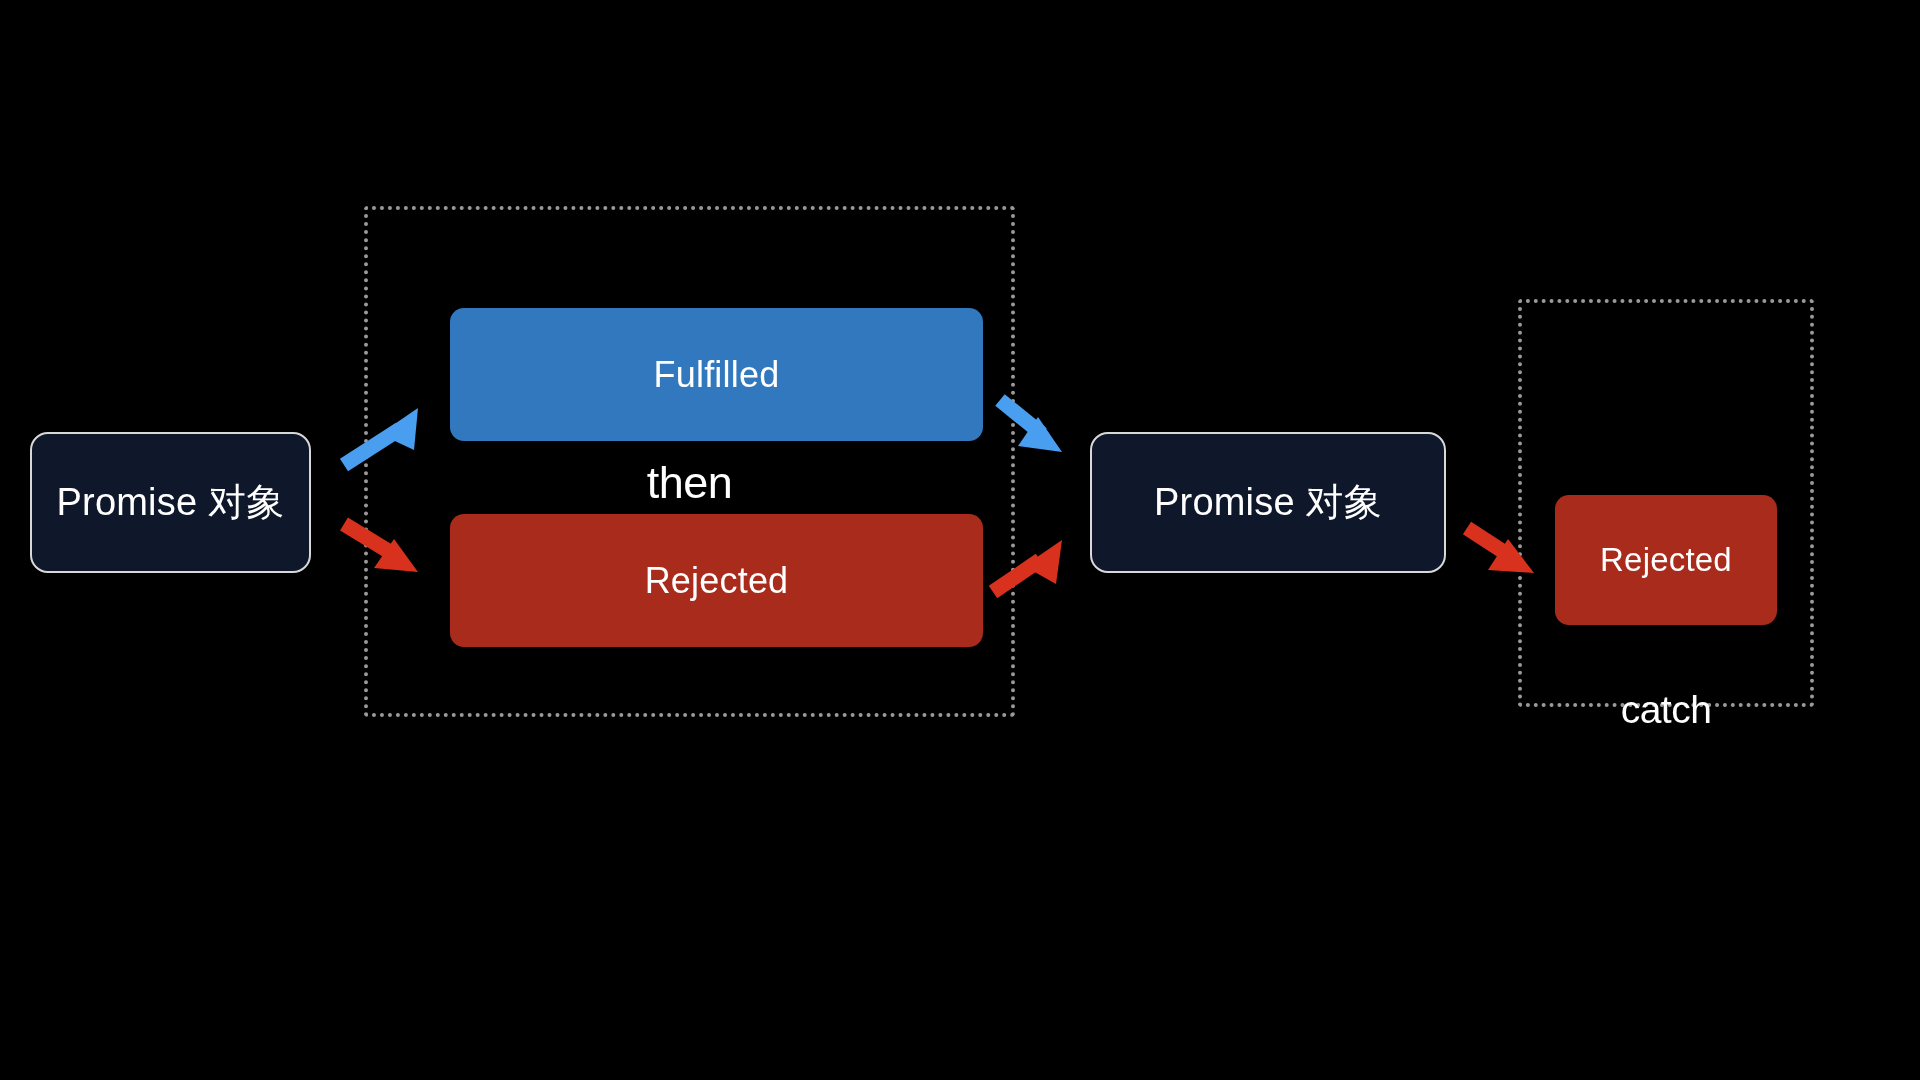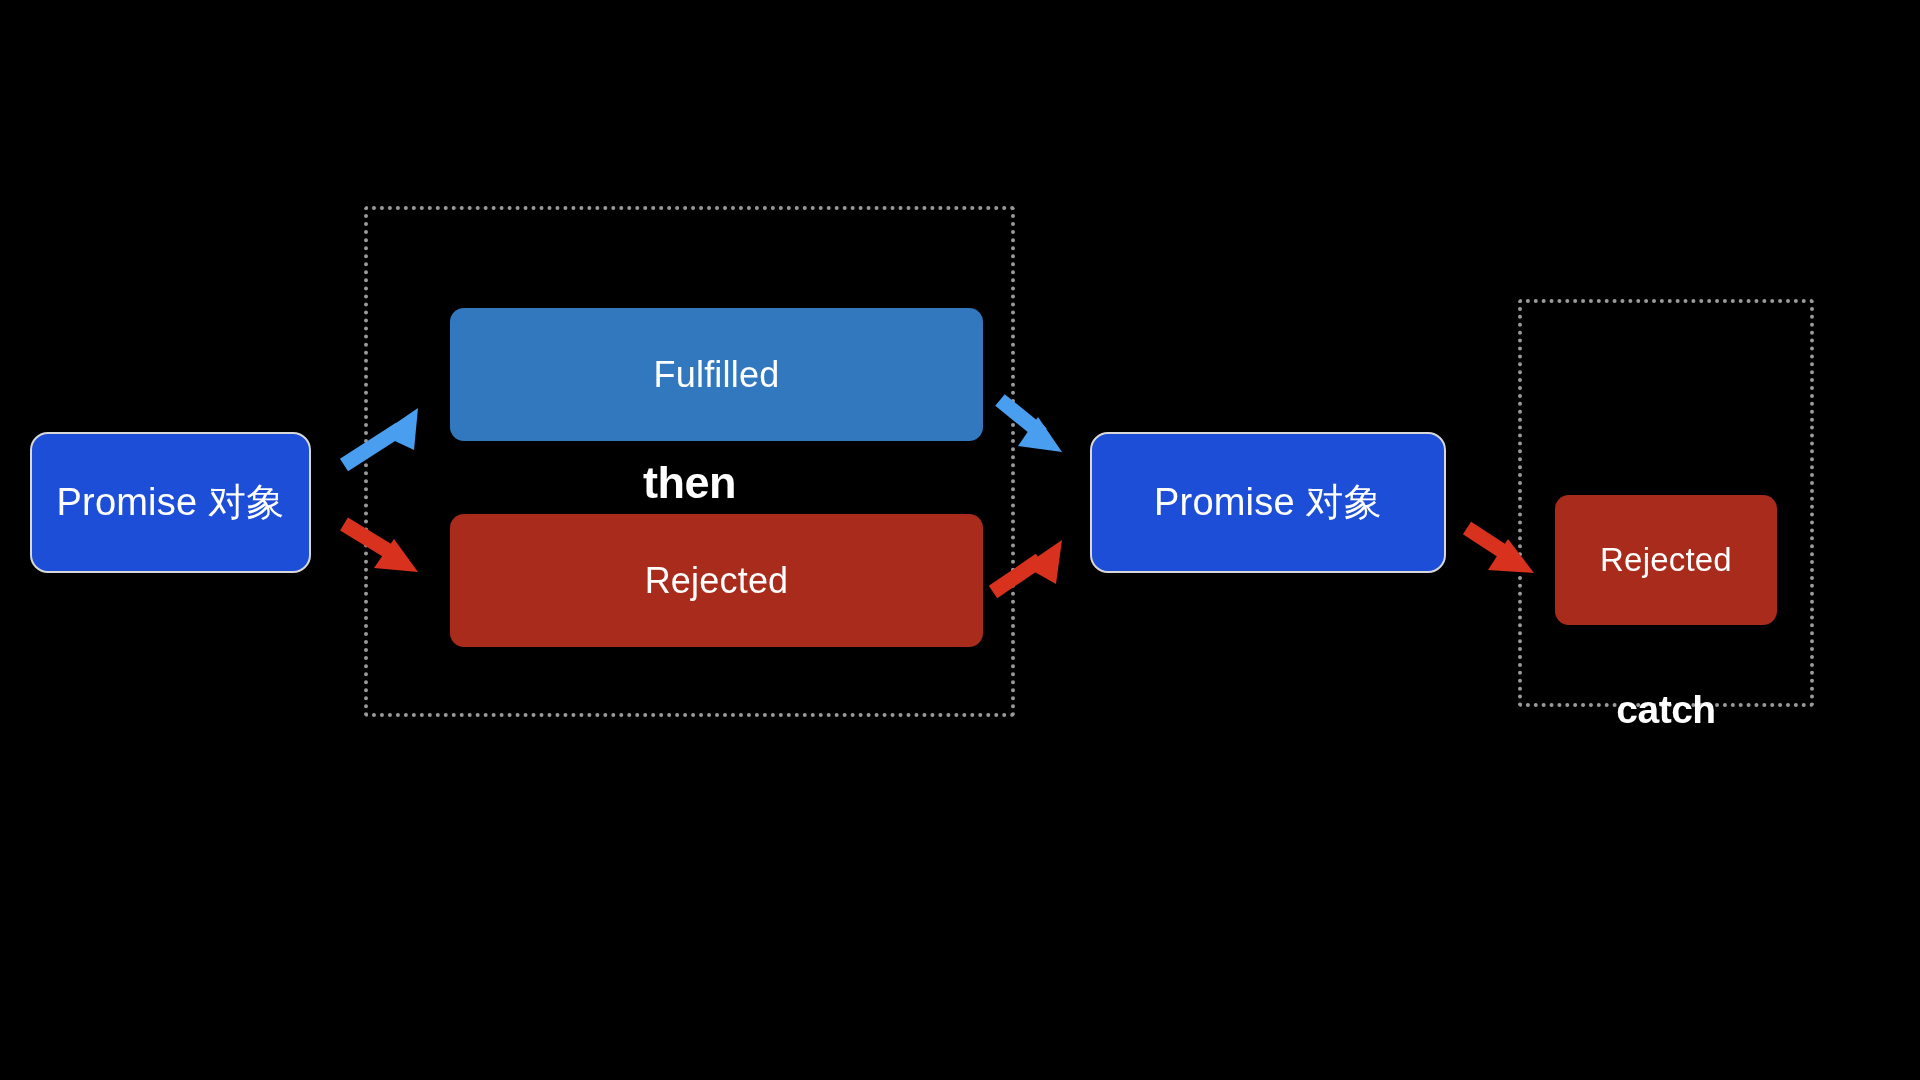--- a/index.html
+++ b/index.html
@@ -15,21 +15,21 @@
     overflow: hidden;
     font-family: "Liberation Sans", "DejaVu Sans", sans-serif;
   }
 
   
   .outline-box {
     position: absolute;
     box-sizing: border-box;
     border: 2px solid #d8d8d8;
     border-radius: 18px;
-    background: #1d4ed8;
+    background: #0f172a;
     display: flex;
     align-items: center;
     justify-content: center;
     color: #ffffff;
     letter-spacing: 0.2px;
   }
 
   .dotted-group {
     position: absolute;
     box-sizing: border-box;
@@ -37,21 +37,21 @@
     border-radius: 4px;
     background: transparent;
   }
 
   .group-title {
     position: absolute;
     left: 0;
     right: 0;
     text-align: center;
     color: #ffffff;
-    font-weight: bold;
+    font-weight: normal;
     letter-spacing: -0.5px;
   }
 
   .state-box {
     position: absolute;
     box-sizing: border-box;
     border-radius: 14px;
     display: flex;
     align-items: center;
     justify-content: center;

